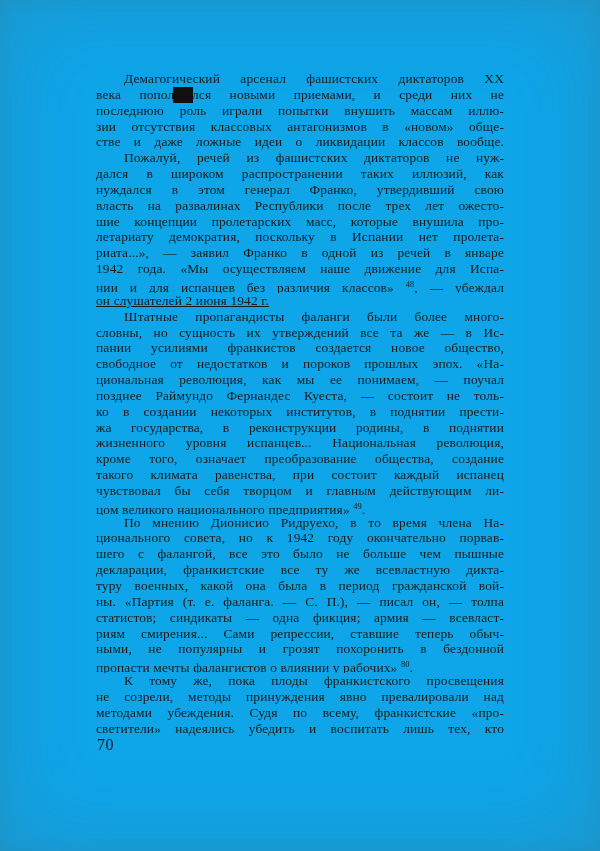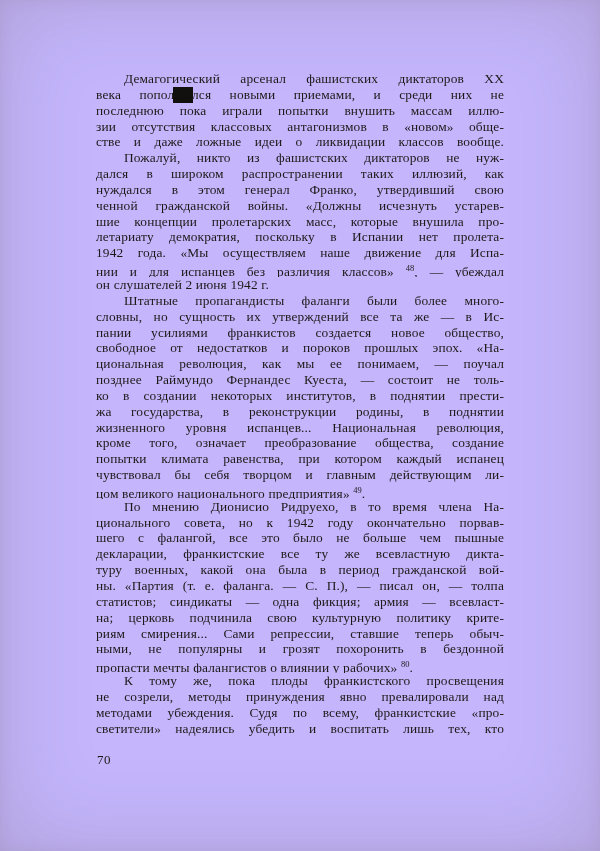--- a/index.html
+++ b/index.html
@@ -10,21 +10,21 @@
     width: 600px;
     height: 851px;
     position: relative;
     overflow: hidden;
     background: #e9e7e2;
     font-family: "Liberation Serif", "DejaVu Serif", serif;
   }
   .page {
     position: absolute;
     inset: 0;
-    background: #c4b5fd;
+    background: #0ea5e9;
     box-shadow: inset 0 0 90px rgba(95, 88, 75, 0.22), inset 0 0 14px rgba(95, 88, 75, 0.10);
   }
   .text-block {
     position: absolute;
     left: 96px;
     top: 71px;
     width: 408px;
     font-size: 13.4px;
     line-height: 15.85px;
     color: #1c1a17;
@@ -34,20 +34,21 @@
   .line {
     height: 15.85px;
     text-align: justify;
     text-align-last: justify;
     white-space: normal;
     overflow: hidden;
   }
   .line.noj {
     text-align: right;
     text-align-last: left;
+    text-decoration: underline;
   }
   .line.ind {
     text-indent: 28px;
   }
   .sup {
     font-size: 8.5px;
     vertical-align: 5px;
     letter-spacing: 0;
     margin-top: 16px;
   }
@@ -56,66 +57,66 @@
   .blot {
     background: #11100e;
     color: #11100e;
     border-radius: 5px 7px 4px 6px;
     padding: 12px 2px;
     box-shadow: 1px 0 0 #11100e, -1px 0 0 #11100e;
   }
   .page-number {
     position: absolute;
     left: 97px;
-    top: 752px;
-    font-size: 13px;
+    top: 736px;
+    font-size: 16px;
     color: #1c1a17;
     letter-spacing: 0.5px;
   }
 </style>
 </head>
 <body>
 
 <div class="page">
   <div class="text-block" id="text-block">
       <div class="line ind">Демагогический арсенал фашистских диктаторов XX</div>
       <div class="line">века попол<span class="blot">ня</span>лся новыми приемами, и среди них не</div>
-      <div class="line">последнюю пока играли попытки внушить массам иллю-</div>
+      <div class="line">последнюю роль играли попытки внушить массам иллю-</div>
       <div class="line">зии отсутствия классовых антагонизмов в «новом» обще-</div>
       <div class="line">стве и даже ложные идеи о ликвидации классов вообще.</div>
-      <div class="line ind">Пожалуй, никто из фашистских диктаторов не нуж-</div>
+      <div class="line ind">Пожалуй, речей из фашистских диктаторов не нуж-</div>
       <div class="line">дался в широком распространении таких иллюзий, как</div>
       <div class="line">нуждался в этом генерал Франко, утвердивший свою</div>
-      <div class="line">ченной гражданской войны. «Должны исчезнуть устарев-</div>
+      <div class="line">власть на развалинах Республики после трех лет ожесто-</div>
       <div class="line">шие концепции пролетарских масс, которые внушила про-</div>
       <div class="line">летариату демократия, поскольку в Испании нет пролета-</div>
+      <div class="line">риата...», — заявил  Франко в одной из речей в январе</div>
       <div class="line">1942 года. «Мы осуществляем наше движение для Испа-</div>
       <div class="line">нии и для испанцев без различия классов» <span class="sup">48</span>, — убеждал</div>
       <div class="line noj">он слушателей 2 июня 1942 г.</div>
       <div class="line ind">Штатные пропагандисты фаланги были более много-</div>
       <div class="line">словны, но сущность их утверждений все та же — в Ис-</div>
       <div class="line">пании усилиями франкистов создается  новое общество,</div>
       <div class="line">свободное от недостатков и пороков прошлых эпох. «На-</div>
       <div class="line">циональная революция, как мы ее понимаем, — поучал</div>
       <div class="line">позднее Раймундо Фернандес Куеста, — состоит не толь-</div>
       <div class="line">ко в создании некоторых институтов, в поднятии прести-</div>
       <div class="line">жа государства, в реконструкции родины, в поднятии</div>
       <div class="line">жизненного уровня испанцев... Национальная революция,</div>
       <div class="line">кроме того, означает преобразование общества, создание</div>
-      <div class="line">попытки климата равенства, при котором каждый испанец</div>
+      <div class="line">такого климата равенства, при состоит каждый испанец</div>
       <div class="line">чувствовал бы себя творцом и главным действующим ли-</div>
       <div class="line noj">цом великого национального предприятия» <span class="sup">49</span>.</div>
       <div class="line ind">По мнению Дионисио Ридруехо, в то время члена На-</div>
       <div class="line">ционального совета, но к 1942 году окончательно порвав-</div>
       <div class="line">шего с фалангой, все это было не больше чем пышные</div>
       <div class="line">декларации, франкистские все ту же всевластную дикта-</div>
       <div class="line">туру военных, какой она была в период гражданской вой-</div>
       <div class="line">ны. «Партия (т. е. фаланга. — <span class="i">С. П.</span>), — писал он, — толпа</div>
       <div class="line">статистов; синдикаты — одна фикция; армия — всевласт-</div>
-      <div class="line">на; церковь подчинила свою культурную политику крите-</div>
       <div class="line">риям смирения... Сами репрессии, ставшие теперь обыч-</div>
       <div class="line">ными, не популярны и грозят похоронить  в  бездонной</div>
       <div class="line noj">пропасти мечты фалангистов о влиянии у рабочих» <span class="sup">80</span>.</div>
       <div class="line ind">К тому же, пока плоды франкистского просвещения</div>
       <div class="line">не созрели, методы принуждения явно превалировали над</div>
       <div class="line">методами убеждения. Судя по всему, франкистские «про-</div>
       <div class="line">светители» надеялись убедить и воспитать лишь тех, кто</div>
     </div>
   <div class="page-number">70</div>
 </div>

